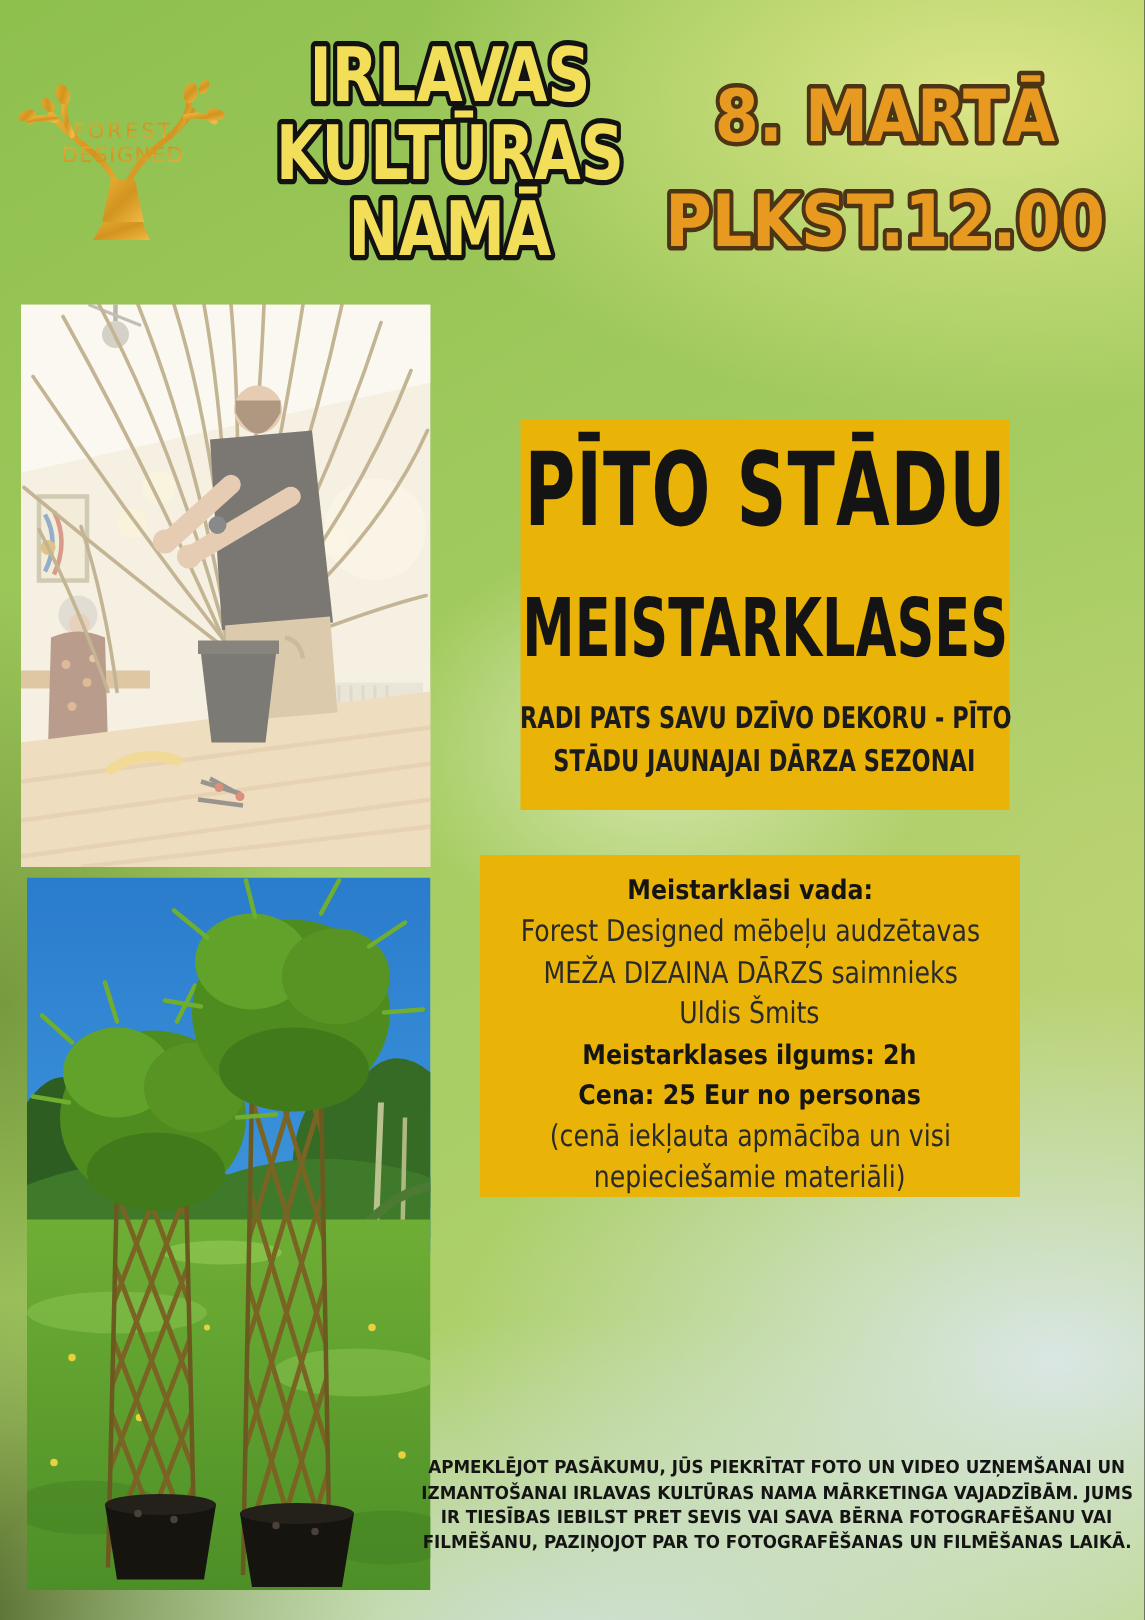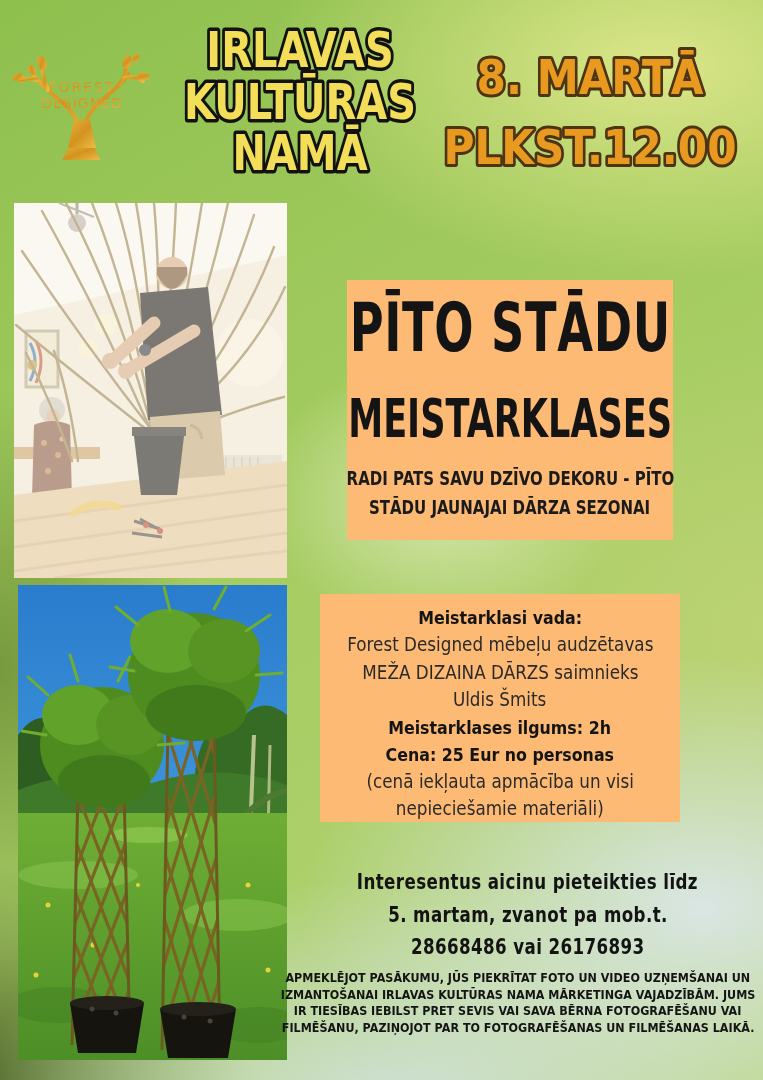--- a/index.html
+++ b/index.html
@@ -23,21 +23,21 @@
   .abs{position:absolute;}
   svg{display:block;}
 
   
   text.head{font-family:"DejaVu Sans", sans-serif; font-weight:bold; paint-order:stroke fill;}
 
   
   .photo{position:absolute; overflow:hidden;}
 
   
-  .whitebox{position:absolute; background:#fdba74; display:flex; flex-direction:column; align-items:center; box-sizing:border-box;}
+  .whitebox{position:absolute; background:#eab308; display:flex; flex-direction:column; align-items:center; box-sizing:border-box;}
   .b1-title1{font-size:68px; font-weight:bold; color:#141414; line-height:1; white-space:nowrap; transform:scaleX(.68); margin-top:14px; letter-spacing:1px;}
   .b1-title2{font-size:54px; font-weight:bold; color:#141414; line-height:1; white-space:nowrap; transform:scaleX(.65); margin-top:30px;}
   .b1-sub{font-size:20px; font-weight:bold; color:#1b1b1b; line-height:29px; white-space:nowrap; transform:scaleX(.75); margin-top:0;}
   .b1-subwrap{margin-top:18px; display:flex; flex-direction:column; align-items:center;}
 
   .b2{padding-top:10px;}
   .b2-bold{font-size:18px; font-weight:bold; color:#141414; line-height:27px; white-space:nowrap; transform:scaleX(.88);}
   .b2-reg{font-size:20px; font-weight:normal; color:#2a2a2a; line-height:27.5px; white-space:nowrap; transform:scaleX(.84);}
 
   .contact{position:absolute; left:300px; top:866px; width:455px; display:flex; flex-direction:column; align-items:center;}
@@ -309,36 +309,31 @@
 
   <div class="whitebox" style="left:347px;top:280px;width:326px;height:260px;">
     <div class="b1-title1">PĪTO STĀDU</div>
     <div class="b1-title2">MEISTARKLASES</div>
     <div class="b1-subwrap">
       <div class="b1-sub">RADI PATS SAVU DZĪVO DEKORU - PĪTO</div>
       <div class="b1-sub">STĀDU JAUNAJAI DĀRZA SEZONAI</div>
     </div>
   </div>
 
-  <div class="whitebox b2" style="left:320px;top:570px;width:360px;height:228px;margin-top:24px;">
+  <div class="whitebox b2" style="left:320px;top:570px;width:360px;height:228px;">
     <div class="b2-bold">Meistarklasi vada:</div>
     <div class="b2-reg">Forest Designed mēbeļu audzētavas</div>
     <div class="b2-reg">MEŽA DIZAINA DĀRZS saimnieks</div>
     <div class="b2-reg">Uldis Šmits</div>
     <div class="b2-bold">Meistarklases ilgums: 2h</div>
     <div class="b2-bold">Cena: 25 Eur no personas</div>
     <div class="b2-reg">(cenā iekļauta apmācība un visi</div>
     <div class="b2-reg">nepieciešamie materiāli)</div>
   </div>
 
-  <div class="contact">
-    <div>Interesentus aicinu pieteikties līdz</div>
-    <div>5. martam, zvanot pa mob.t.</div>
-    <div>28668486 vai 26176893</div>
-  </div>
 
   <div class="disclaimer">
     <div>APMEKLĒJOT PASĀKUMU, JŪS PIEKRĪTAT FOTO UN VIDEO UZŅEMŠANAI UN</div>
     <div>IZMANTOŠANAI IRLAVAS KULTŪRAS NAMA MĀRKETINGA VAJADZĪBĀM. JUMS</div>
     <div>IR TIESĪBAS IEBILST PRET SEVIS VAI SAVA BĒRNA FOTOGRAFĒŠANU VAI</div>
     <div>FILMĒŠANU, PAZIŅOJOT PAR TO FOTOGRAFĒŠANAS UN FILMĒŠANAS LAIKĀ.</div>
   </div>
 </div>
 
 </body></html>

